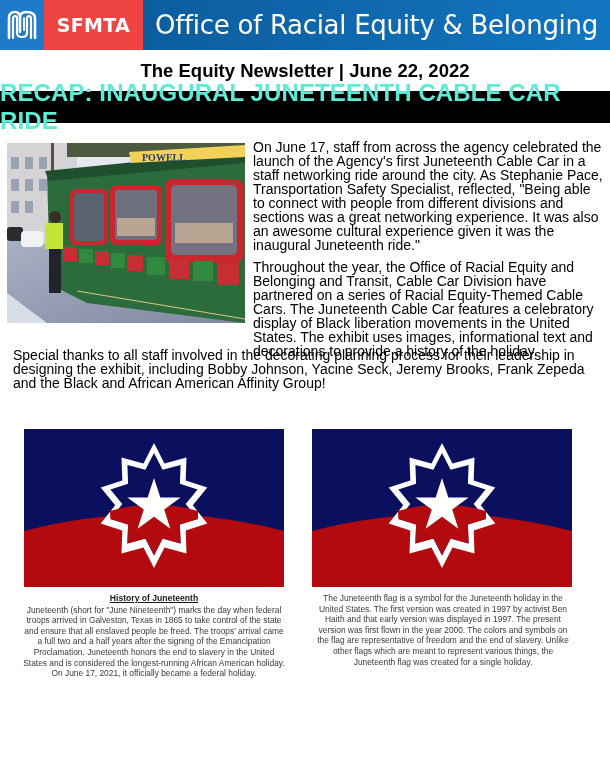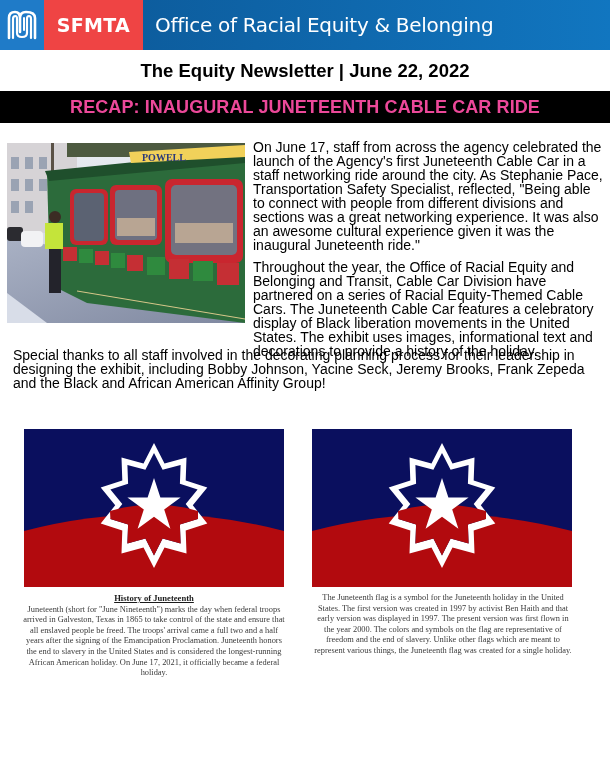--- a/index.html
+++ b/index.html
@@ -4,39 +4,39 @@
 <style>
   * { margin: 0; padding: 0; box-sizing: border-box; }
   html, body { width: 610px; height: 764px; background: #ffffff; overflow: hidden; }
   body { font-family: "Liberation Sans", sans-serif; color: #000; position: relative; }
 
   .header { position: absolute; left: 0; top: 0; width: 610px; height: 50px; display: flex; }
   .logo-box { width: 44px; height: 50px; background: #1f7bc8; display: flex; align-items: center; justify-content: center; }
   .brand-box { width: 99px; height: 50px; background: #ef4444; display: flex; align-items: center; justify-content: center; }
   .brand-box span { color: #ffffff; font-family: "DejaVu Sans", sans-serif; font-weight: bold; font-size: 19px; letter-spacing: 0.3px; }
   .office-box { flex: 1; height: 50px; background: linear-gradient(90deg, #0d5d9e 0%, #0f68ad 45%, #1176c0 100%); display: flex; align-items: center; padding-left: 12px; }
-  .office-box span { color: #ffffff; font-family: "DejaVu Sans", sans-serif; font-size: 20px; letter-spacing: -0.3px; }
+  .office-box span { color: #ffffff; font-family: "DejaVu Sans", sans-serif; font-size: 26px; letter-spacing: -0.3px; }
 
   .newsletter-title { position: absolute; left: 0; top: 60px; width: 610px; text-align: center; font-weight: bold; font-size: 18.5px; }
 
   .banner { position: absolute; left: 0; top: 91px; width: 610px; height: 32px; background: #000; display: flex; align-items: center; justify-content: center; }
-  .banner span { color: #ec4899; font-weight: bold; font-size: 18px; letter-spacing: 0.1px; }
+  .banner span { color: #5eead4; font-weight: bold; font-size: 24px; letter-spacing: 0.1px; }
 
   .photo { position: absolute; left: 7px; top: 143px; width: 238px; height: 180px; overflow: hidden; background: #a16207; }
 
   .para { position: absolute; font-size: 14px; line-height: 14px; }
   .p1 { left: 253px; top: 140px; width: 352px; }
   .p2 { left: 253px; top: 260px; width: 352px; }
   .p3 { left: 13px; top: 348px; width: 590px; }
 
   .flag { position: absolute; width: 260px; height: 158px; }
   .flag-left { left: 24px; top: 429px; }
   .flag-right { left: 312px; top: 429px; }
 
-  .caption { position: absolute; text-align: center; font-family: Liberation Serif, serif; color: #3a3a3a; font-size: 8.4px; line-height: 10.6px; }
+  .caption { position: absolute; text-align: center; font-family: Liberation Sans, sans-serif; color: #3a3a3a; font-size: 8.4px; line-height: 10.6px; }
   .caption .cap-title { font-weight: bold; text-decoration: underline; color: #1a1a1a; font-size: 8.6px; margin-bottom: 1px; }
   .cap-left { left: 22px; top: 593px; width: 264px; }
   .cap-right { left: 312px; top: 593px; width: 262px; }
 </style>
 </head>
 <body>
 
 <div class="header">
   <div class="logo-box">
     <svg width="34" height="34" viewBox="0 0 34 34">

